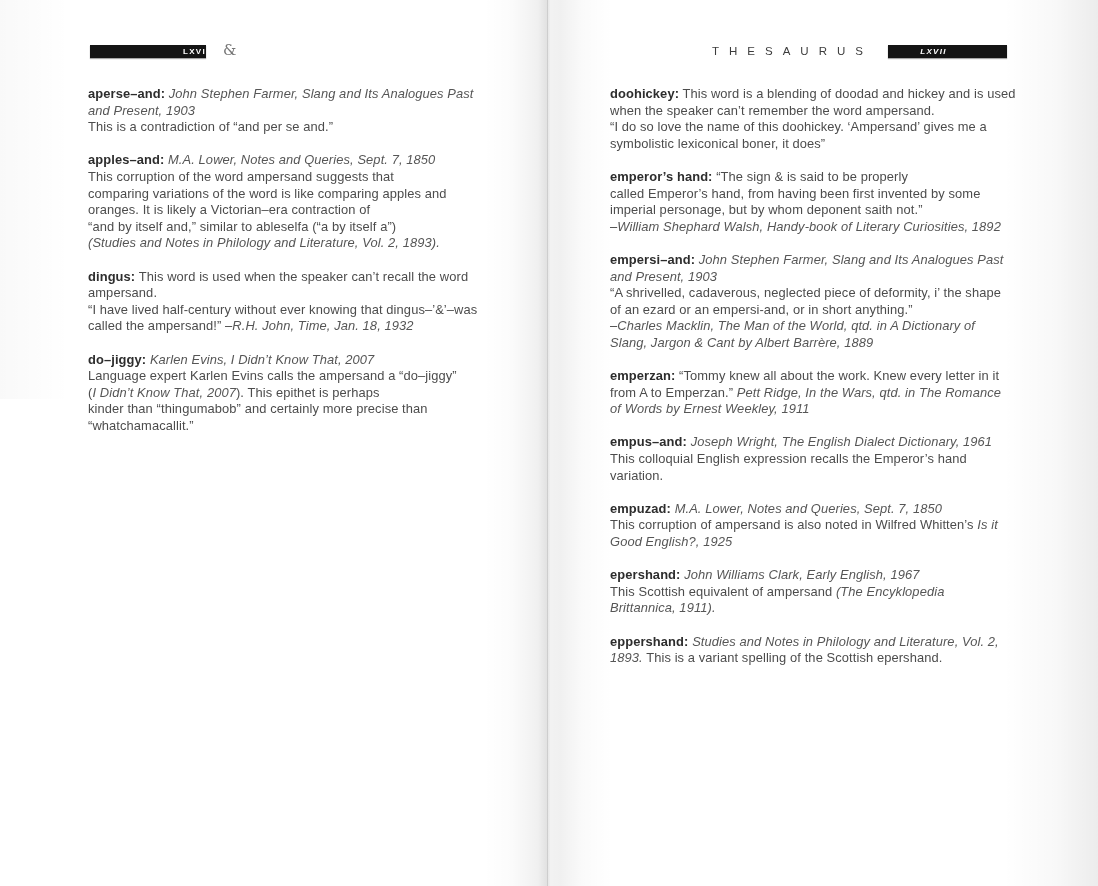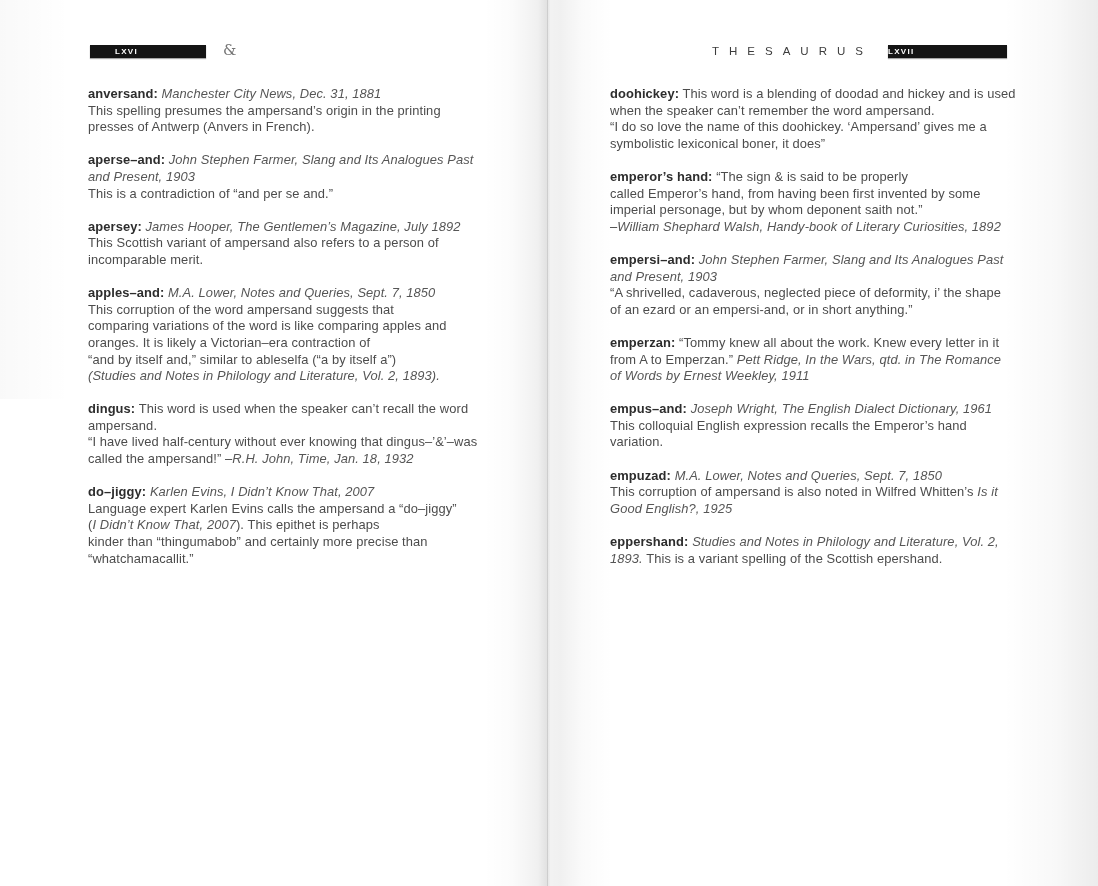--- a/index.html
+++ b/index.html
@@ -38,23 +38,23 @@
 
   .folio-bar {
     position:absolute; top:45px; height:13px; background:#141414;
     box-shadow:0 1px 1px rgba(0,0,0,0.35);
   }
   .folio-bar span {
     display:block; line-height:13px; font-size:8px; font-weight:bold;
     color:#ffffff; letter-spacing:1.3px;
   }
   .page.left .folio-bar { left:90px; width:116px; }
-  .page.left .folio-bar span { padding-left:25px; text-align:left; }
+  .page.left .folio-bar span { padding-left:25px; text-align:right; }
   .page.right .folio-bar { left:339px; width:119px; }
-  .page.right .folio-bar span { padding-right:28px; text-align:left; }
+  .page.right .folio-bar span { padding-right:28px; text-align:center;font-style:italic; }
 
   .ornament {
     position:absolute; left:223px; top:41px;
     font-family:"DejaVu Serif",serif; font-size:15px; color:#757575;
   }
   .running-title {
     position:absolute; left:163px; top:45px;
     font-size:11.5px; letter-spacing:10px; color:#3c3c3c;
     white-space:nowrap;
   }
@@ -80,29 +80,23 @@
 
 <div class="spread">
   <div class="edge-left"></div>
 
   <section class="page left">
     <div class="folio-bar">
       <span>LXVI</span>
     </div>
     <span class="ornament">&amp;</span>
     <div class="entries">
-        <p class="entry"><span class="seg-b">anversand:</span><span class="seg-r"> </span><span class="seg-i">Manchester City News, Dec. 31, 1881</span><span class="seg-r">
-This spelling presumes the ampersand’s origin in the printing
-presses of Antwerp (Anvers in French).</span></p>
         <p class="entry"><span class="seg-b">aperse–and:</span><span class="seg-r"> </span><span class="seg-i">John Stephen Farmer, Slang and Its Analogues Past
 and Present, 1903</span><span class="seg-r">
 This is a contradiction of “and per se and.”</span></p>
-        <p class="entry"><span class="seg-b">apersey:</span><span class="seg-r"> </span><span class="seg-i">James Hooper, The Gentlemen’s Magazine, July 1892</span><span class="seg-r">
-This Scottish variant of ampersand also refers to a person of
-incomparable merit.</span></p>
         <p class="entry"><span class="seg-b">apples–and:</span><span class="seg-r"> </span><span class="seg-i">M.A. Lower, Notes and Queries, Sept. 7, 1850</span><span class="seg-r">
 This corruption of the word ampersand suggests that
 comparing variations of the word is like comparing apples and
 oranges. It is likely a Victorian–era contraction of
 “and by itself and,” similar to ableselfa (“a by itself a”)
 </span><span class="seg-i">(Studies and Notes in Philology and Literature, Vol. 2, 1893).</span></p>
         <p class="entry"><span class="seg-b">dingus:</span><span class="seg-r"> This word is used when the speaker can’t recall the word
 ampersand.
 “I have lived half-century without ever knowing that dingus–’&amp;’–was
 called the ampersand!” </span><span class="seg-i">–R.H. John, Time, Jan. 18, 1932</span></p>
@@ -126,30 +120,34 @@
 symbolistic lexiconical boner, it does”
 </span></p>
         <p class="entry"><span class="seg-b">emperor’s hand:</span><span class="seg-r"> “The sign &amp; is said to be properly
 called Emperor’s hand, from having been first invented by some
 imperial personage, but by whom deponent saith not.”
 </span><span class="seg-i">–William Shephard Walsh, Handy-book of Literary Curiosities, 1892</span></p>
         <p class="entry"><span class="seg-b">empersi–and:</span><span class="seg-r"> </span><span class="seg-i">John Stephen Farmer, Slang and Its Analogues Past
 and Present, 1903</span><span class="seg-r">
 “A shrivelled, cadaverous, neglected piece of deformity, i’ the shape
 of an ezard or an empersi-and, or in short anything.”
-</span></p>
+</span><span class="seg-i">–Charles Macklin, The Man of the World, qtd. in A Dictionary of
+Slang, Jargon &amp; Cant by Albert Barrère, 1889</span></p>
         <p class="entry"><span class="seg-b">emperzan:</span><span class="seg-r"> “Tommy knew all about the work. Knew every letter in it
 from A to Emperzan.” </span><span class="seg-i">Pett Ridge, In the Wars, qtd. in The Romance
 of Words by Ernest Weekley, 1911</span></p>
         <p class="entry"><span class="seg-b">empus–and:</span><span class="seg-r"> </span><span class="seg-i">Joseph Wright, The English Dialect Dictionary, 1961</span><span class="seg-r">
 This colloquial English expression recalls the Emperor’s hand
 variation.</span></p>
         <p class="entry"><span class="seg-b">empuzad:</span><span class="seg-r"> </span><span class="seg-i">M.A. Lower, Notes and Queries, Sept. 7, 1850</span><span class="seg-r">
 This corruption of ampersand is also noted in Wilfred Whitten’s </span><span class="seg-i">Is it
 Good English?, 1925</span></p>
+        <p class="entry"><span class="seg-b">epershand:</span><span class="seg-r"> </span><span class="seg-i">John Williams Clark, Early English, 1967</span><span class="seg-r">
+This Scottish equivalent of ampersand </span><span class="seg-i">(The Encyklopedia
+Brittannica, 1911).</span></p>
         <p class="entry"><span class="seg-b">eppershand:</span><span class="seg-r"> </span><span class="seg-i">Studies and Notes in Philology and Literature, Vol. 2,
 1893.</span><span class="seg-r"> This is a variant spelling of the Scottish epershand.</span></p>
       </div>
   </section>
 
   <div class="gutter"></div>
   <div class="seam"></div>
   <div class="edge-right"></div>
 </div>
 

